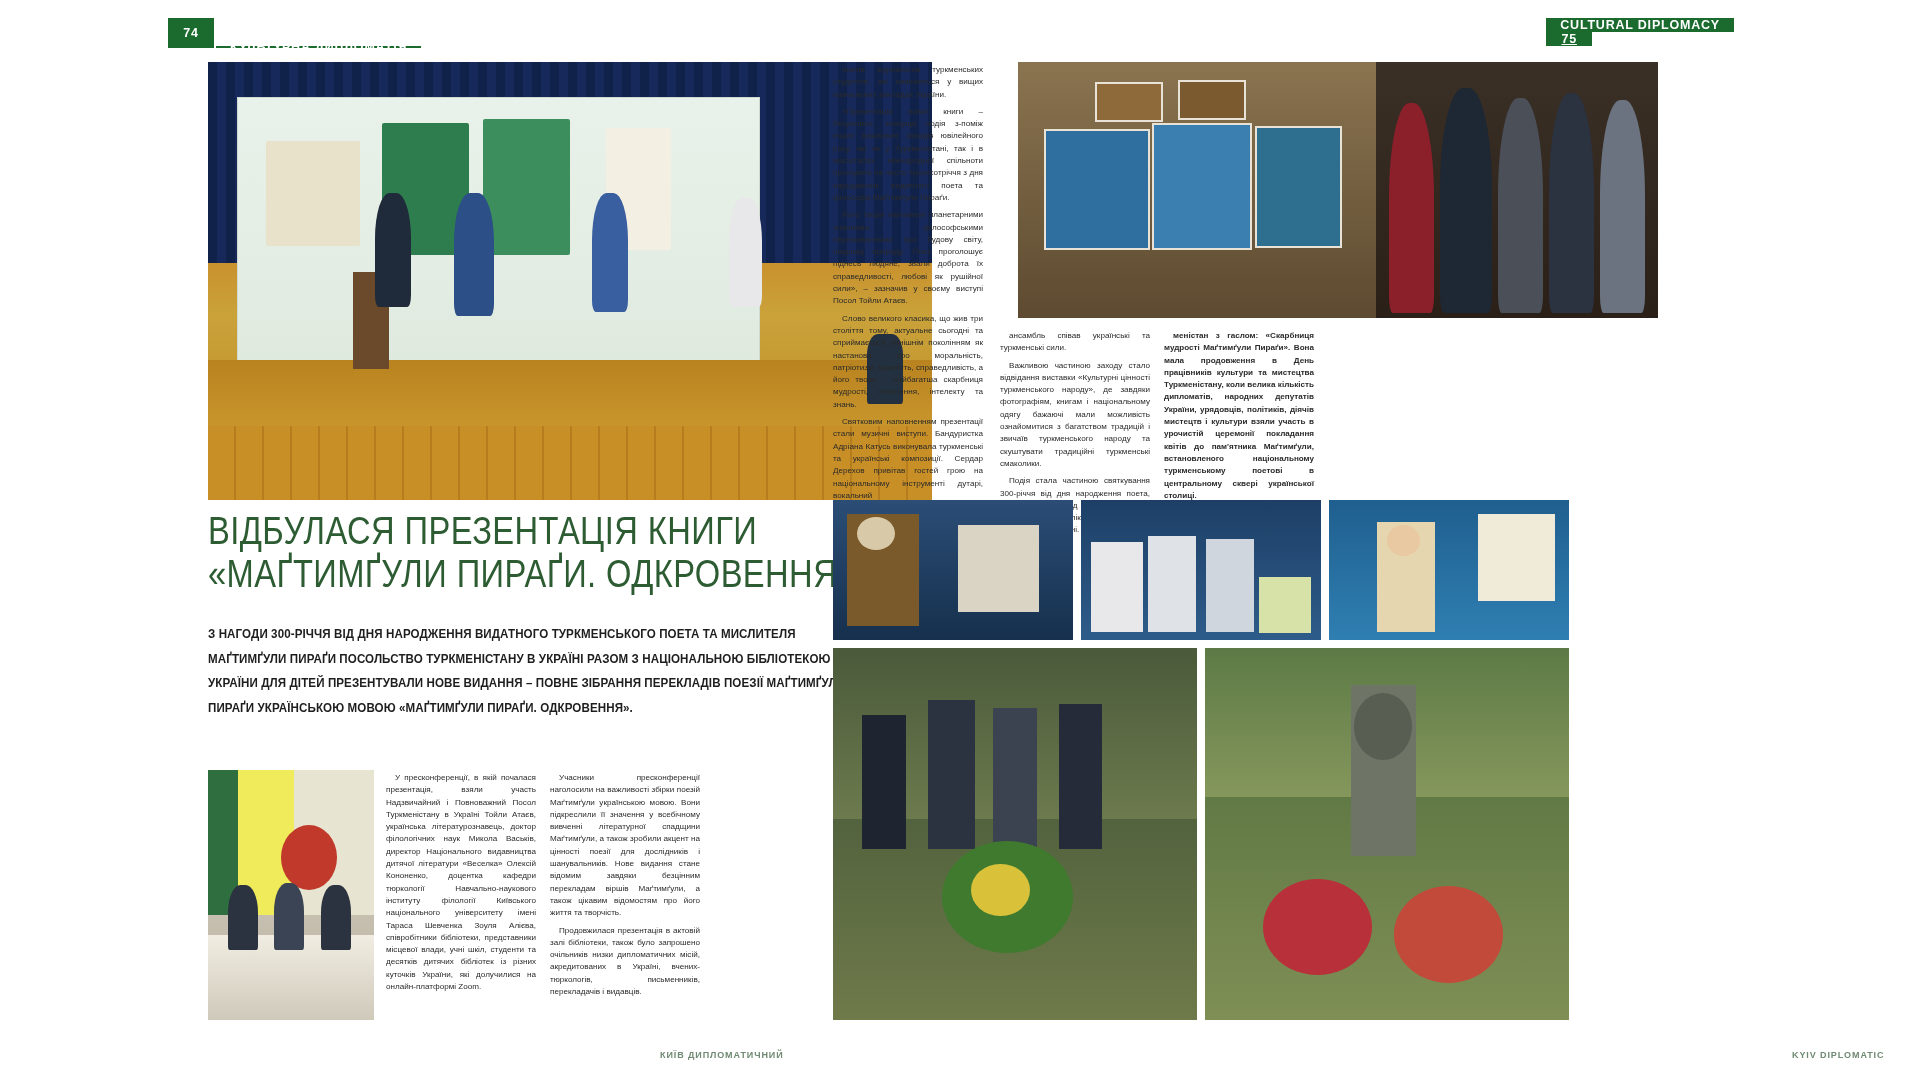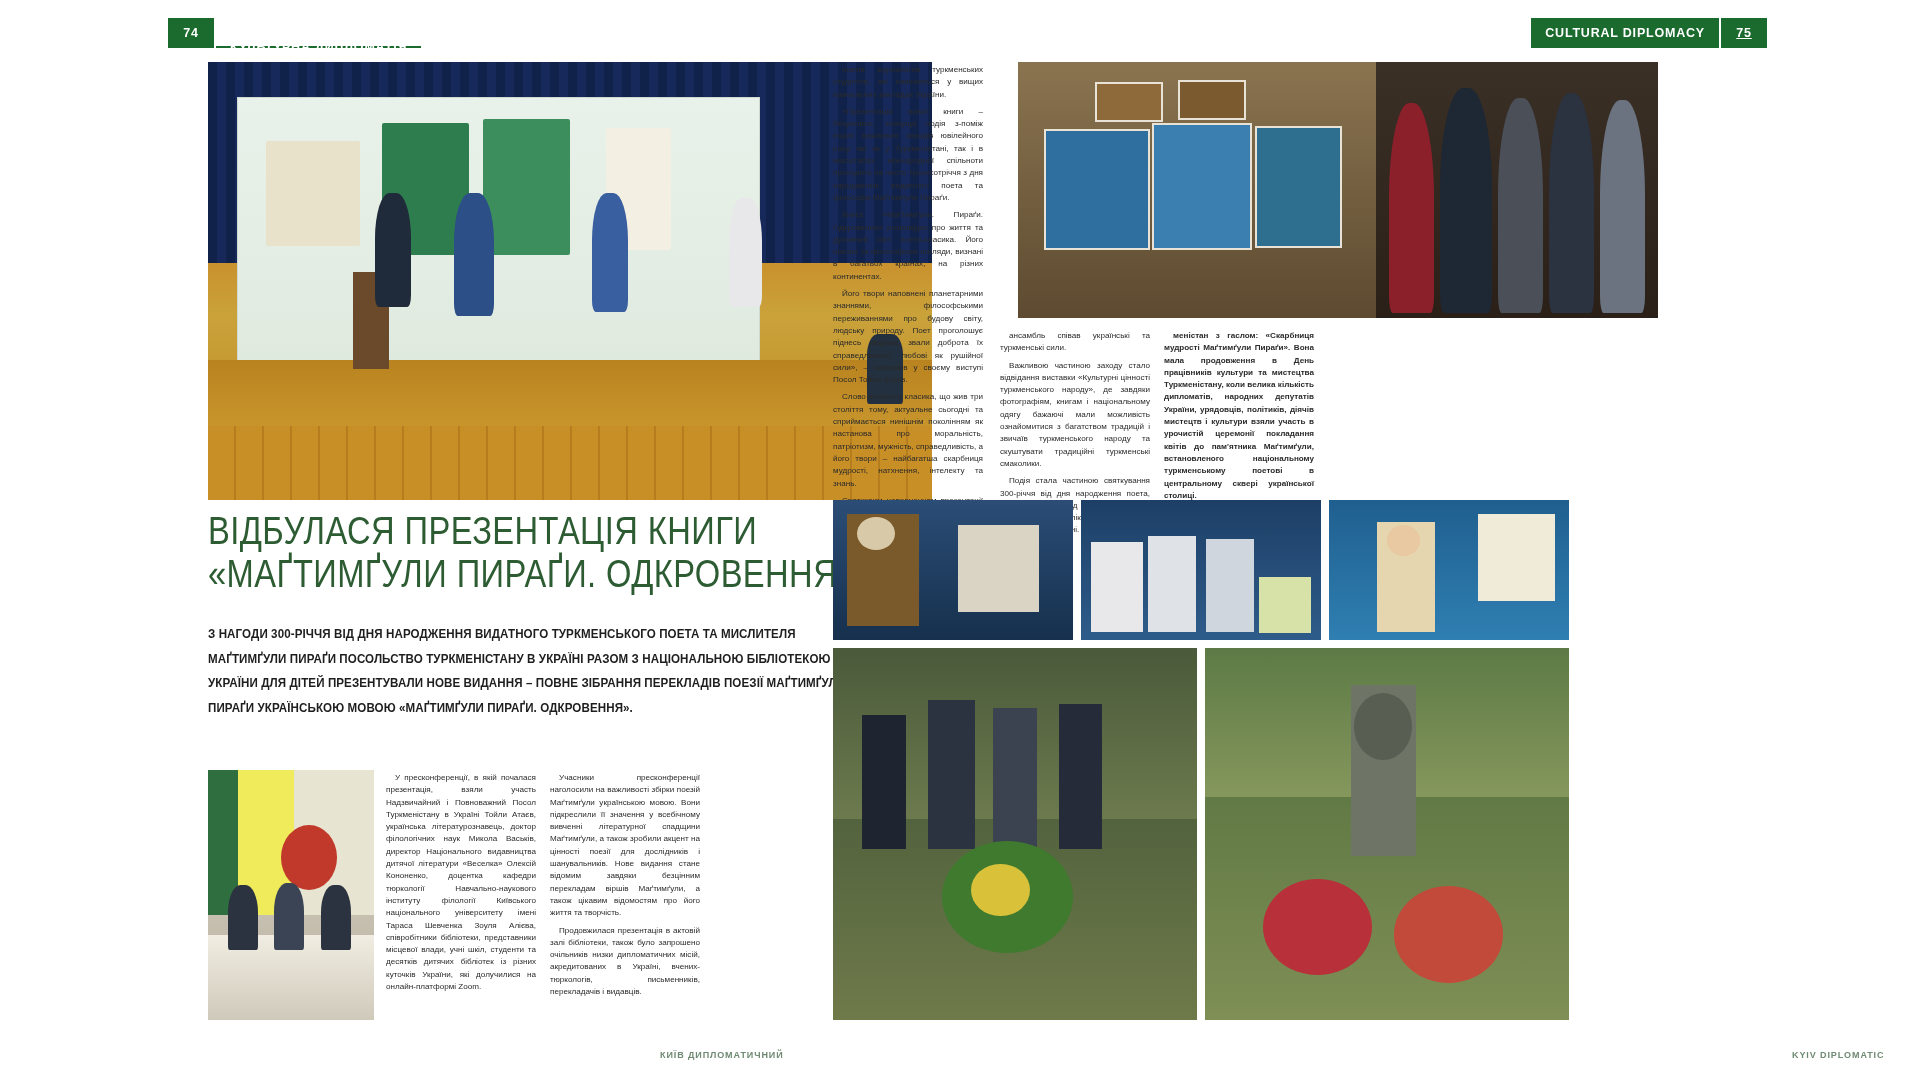--- a/index.html
+++ b/index.html
@@ -11,21 +11,21 @@
     position:relative;
   }
   .spread{position:absolute;inset:0;display:flex;}
   .page{position:relative;height:1080px;}
   .page-left{width:960px;}
   .page-right{width:960px;}
 
   
   .runhead{position:absolute;top:18px;display:flex;height:30px;align-items:stretch;}
   .runhead-left{left:168px;}
-  .runhead-right{right:153px;}
+  .runhead-right{right:184px;flex-direction:column;}
   .rh-box{
     background:#1b6b2e;color:#ffffff;
     display:flex;align-items:center;justify-content:center;
     font-size:12.5px;letter-spacing:.8px;font-weight:600;
   }
   .rh-num{width:46px;border-right:2px solid #ffffff;}
   .rh-title{padding:0 14px;margin-top:28px;}
   .rh-title-en{padding:0 14px;border-right:2px solid #ffffff;}
 
   
@@ -171,21 +171,20 @@
   <div class="page page-right">
 
     <div class="runhead runhead-right">
       <div class="rh-box rh-title-en">CULTURAL DIPLOMACY</div>
       <div class="rh-box rh-num" style="border-right:none;text-decoration:underline;">75</div>
     </div>
 
     <div class="col" style="left:-127px;top:64px;width:150px;height:445px;">
       <p>поетів, журналістів, туркменських студентів, які навчаються у вищих навчальних закладах України.</p>
       <p>«Презентація нової книги – безумовно, значуща подія з-поміж інших важливих заходів ювілейного року, які як у Туркменістані, так і в масштабах міжнародної спільноти проходять на честь трьохсотріччя з дня народження видатного поета та філософа Маґтимґули Пираґи.</p>
-      <p>Книга «Маґтимґули. Пираґи. Одкровення» розповідає про життя та духовний світ поета-класика. Його поезію та філософські погляди, визнані в багатьох країнах, на різних континентах.</p>
       <p>Його твори наповнені планетарними знаннями, філософськими переживаннями про будову світу, людську природу. Поет проголошує піднесь людяне, звали доброта їх справедливості, любові як рушійної сили», – зазначив у своєму виступі Посол Тойли Атаєв.</p>
       <p>Слово великого класика, що жив три століття тому, актуальне сьогодні та сприймається нинішнім поколінням як настанова про моральність, патріотизм, мужність, справедливість, а його твори – найбагатша скарбниця мудрості, натхнення, інтелекту та знань.</p>
       <p>Святковим наповненням презентації стали музичні виступи. Бандуристка Адріана Катусь виконувала туркменські та українські композиції. Сердар Дерехов привітав гостей грою на національному інструменті дутарі, вокальний</p>
     </div>
 
     <div class="photo ph-expo" style="left:58px;top:62px;width:640px;height:256px;">
       <div class="ph-inner">
         <div class="bg"></div>
         <div class="wall"></div>
         <div class="board" style="left:4%;top:26%;width:16%;height:46%;background:#2f6fa0;"></div>

